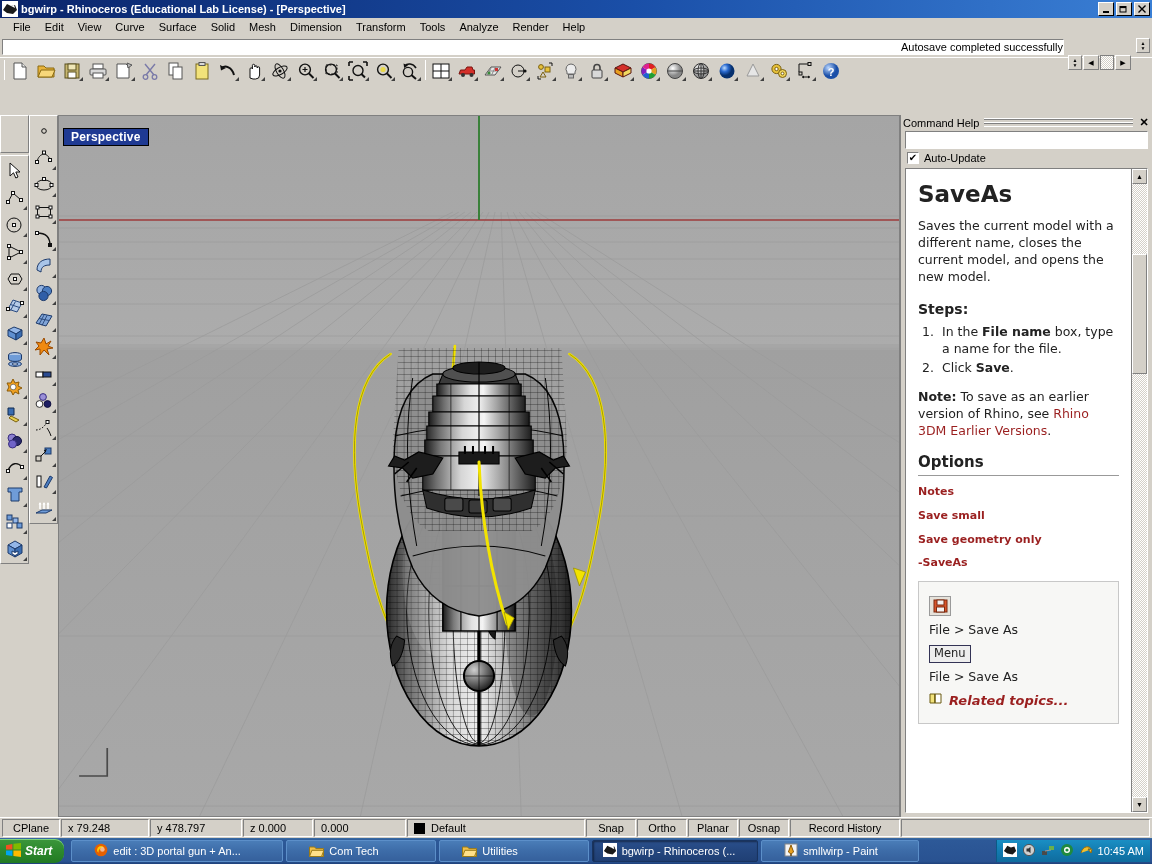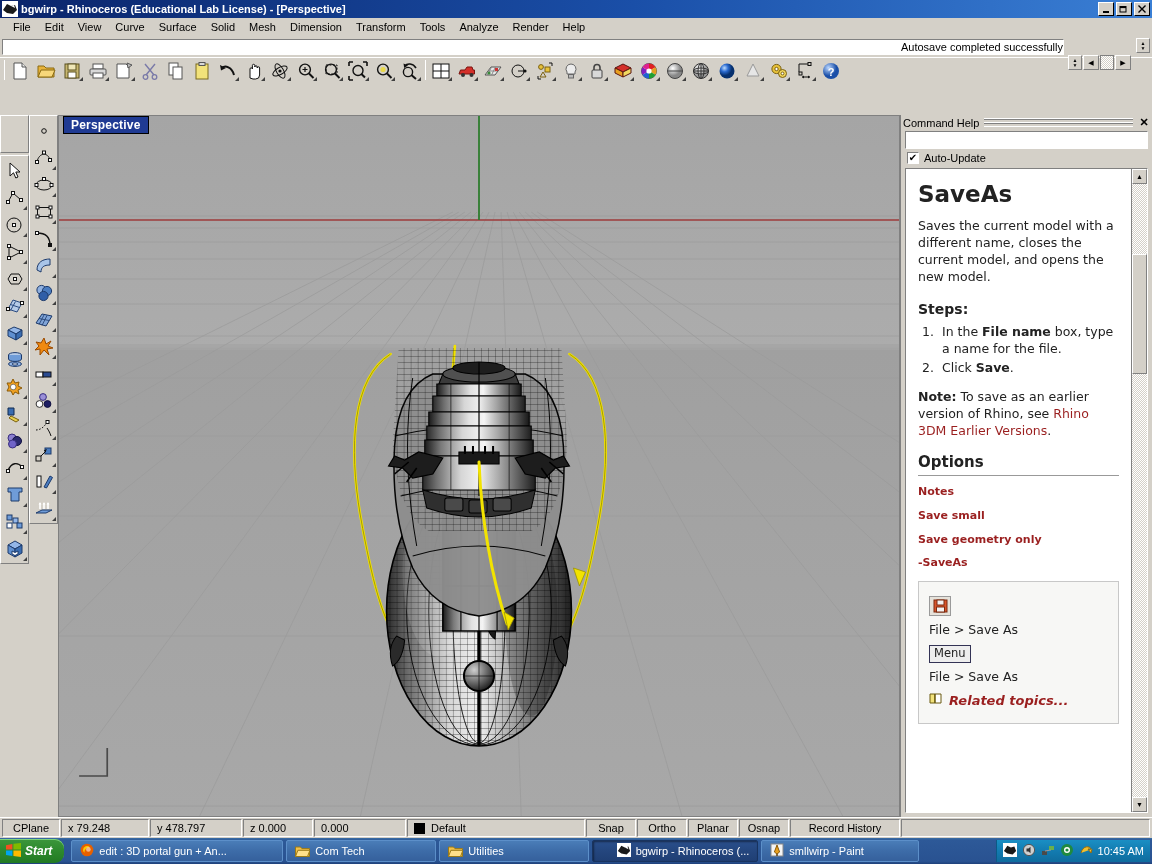--- a/index.html
+++ b/index.html
@@ -76,21 +76,21 @@
   .sbcol{ width:29px; }
   .sbgroup{ border:1px solid; border-color:#fff #808080 #808080 #fff; background:#d4d0c8;
     padding:1px 0;}
   .sbtn{ width:27px;height:27px;display:flex;align-items:center;justify-content:center;
     position:relative;}
   .sbtn.corner:after{right:1px;bottom:1px;}
 
   
   #viewport{ flex:1; position:relative; background:#a8a8a8; overflow:hidden;
     border:1px solid #808080; border-top-color:#808080; }
-  #vplabel{ position:absolute; left:4px; top:0px; background:#1f3a93; color:#fff;
+  #vplabel{ position:absolute; left:4px; top:12px; background:#1f3a93; color:#fff;
     font-weight:bold; font-size:12px; padding:1px 7px; z-index:20;
     border:1px solid #000; letter-spacing:0.2px;}
 
   
   #helppanel{ width:252px; flex:none; background:#d4d0c8; display:flex;
     flex-direction:column; border-left:1px solid #808080;}
   .hp-title{ height:15px; display:flex; align-items:center; padding:0 2px;
     font-size:11px; position:relative;}
   .hp-grip{ flex:1; height:9px; margin:0 5px;
     background:repeating-linear-gradient(to bottom,#fff 0 1px,#808080 1px 2px,transparent 2px 4px);}
@@ -144,21 +144,21 @@
   
   #taskbar{ position:absolute;left:0;right:0;bottom:0;height:26px;
     background:linear-gradient(to bottom,#3b6ea5 0%,#2d5998 8%,#295291 90%,#1f417a 100%);
     display:flex;align-items:center; gap:3px; padding-right:2px;}
   #startbtn{ height:24px; margin:1px 4px 1px 0;
     background:linear-gradient(to bottom,#3c963c 0%,#2e8a2e 45%,#227a22 100%);
     border-radius:0 9px 9px 0; display:flex;align-items:center;gap:4px;
     padding:0 12px 0 6px; color:#fff;font-weight:bold;font-size:12px;
     font-style:italic; box-shadow:inset 0 1px 0 #7cd47c;}
   .tbitem{ height:22px; min-width:60px; display:flex;align-items:center;gap:5px;
-    padding:0 8px; color:#fff; font-size:11px;
+    padding:0 22px; color:#fff; font-size:11px;
     background:linear-gradient(to bottom,#4a7db8 0%,#3d6ca8 50%,#35609c 100%);
     border:1px solid #5c8fc9; border-radius:2px; white-space:nowrap;
     overflow:hidden;}
   .tbitem.active{ background:linear-gradient(to bottom,#2a4f8c 0%,#24467e 50%,#1f3f74 100%);
     border-color:#18335f; box-shadow:inset 1px 1px 2px rgba(0,0,0,.45);justify-content:flex-end;}
   #tray{ margin-left:auto; height:22px; display:flex;align-items:center;gap:5px;
     padding:0 6px; color:#fff;font-size:11px;
     background:linear-gradient(to bottom,#1a8fc4 0%,#137bb0 50%,#0f6c9e 100%);
     border-left:1px solid #0c5a85;}
   .folder-ic{width:15px;height:12px;flex:none;}

